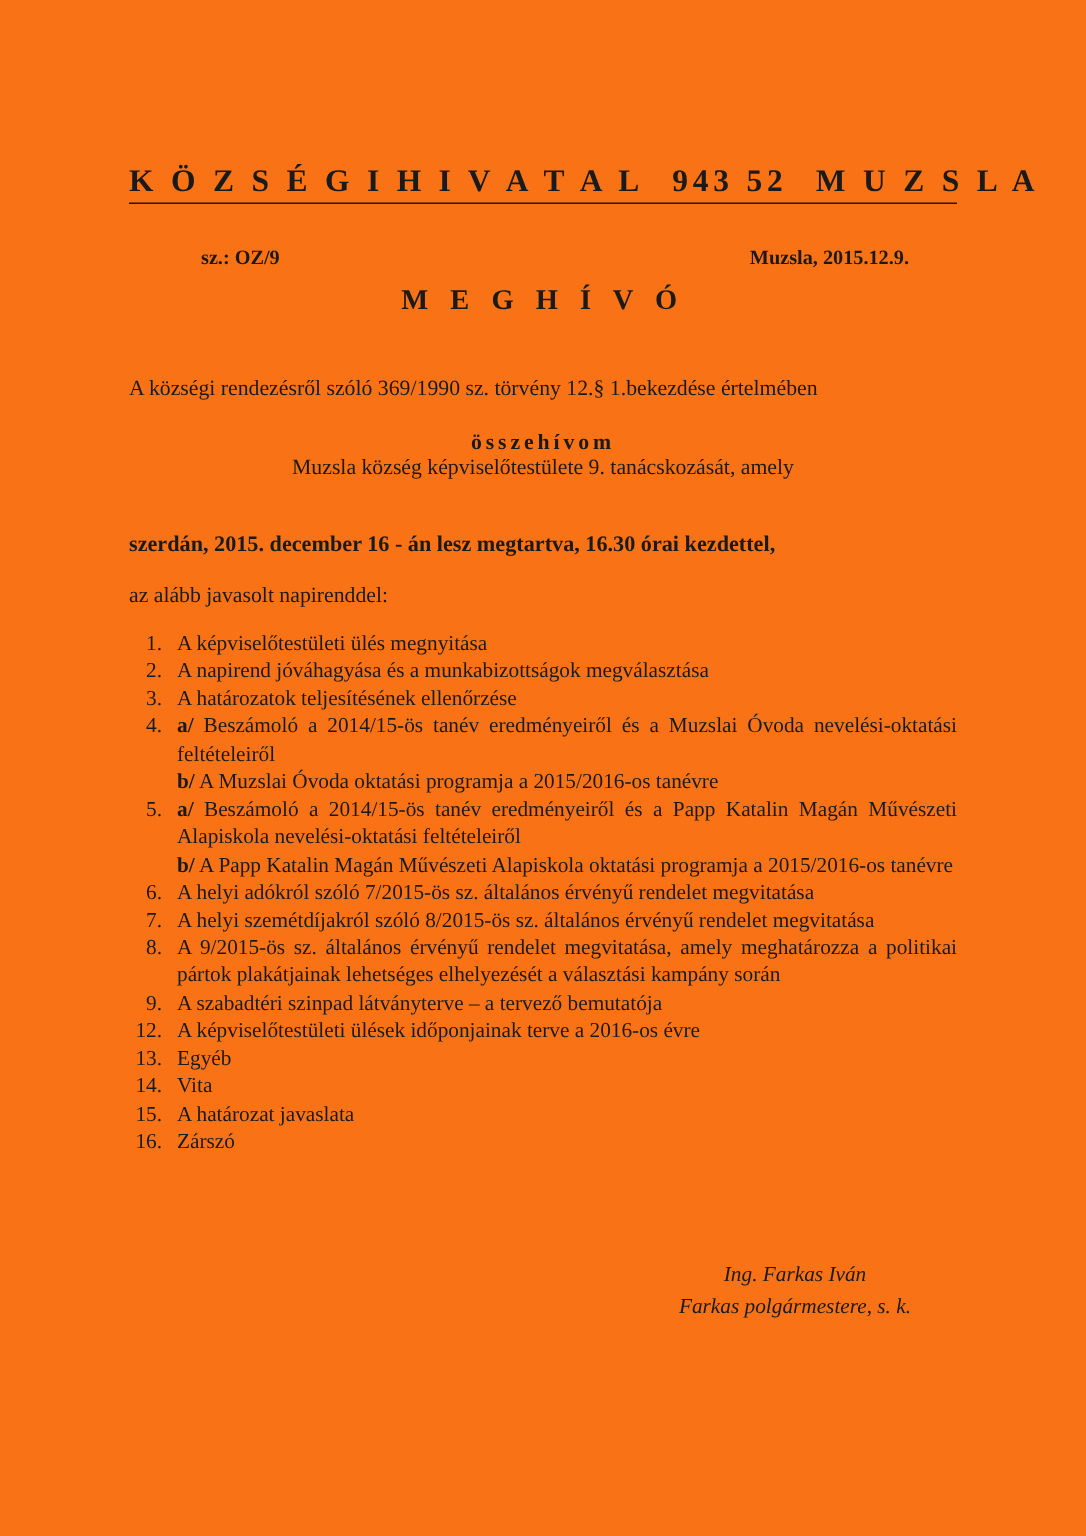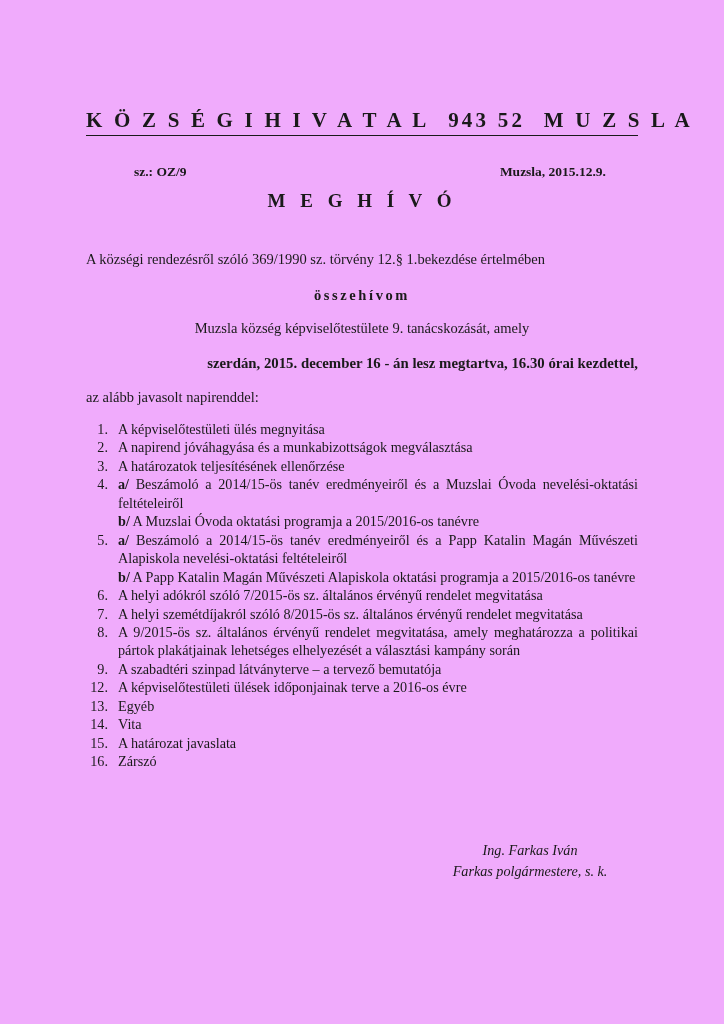--- a/index.html
+++ b/index.html
@@ -13,21 +13,21 @@
     font-family: "Liberation Serif", "DejaVu Serif", serif;
     color: #1a1a1a;
     position: relative;
     overflow: hidden;
   }
   .page {
     position: absolute;
     top: 0; left: 0;
     width: 724px;
     height: 1024px;
-    background: #f0abfc;
+    background: #f97316;
   }
 
   
   .letterhead {
     position: absolute;
     top: 108px;
     left: 86px;
     width: 552px;
   }
   .letterhead-title {
@@ -76,32 +76,32 @@
     top: 287px;
     left: 86px;
     width: 552px;
     text-align: center;
     font-weight: bold;
     font-size: 14.5px;
     letter-spacing: 2.6px;
   }
   .session-line {
     position: absolute;
-    top: 320px;
+    top: 304px;
     left: 86px;
     width: 552px;
     text-align: center;
     font-size: 14.5px;
   }
   .date-line {
     position: absolute;
     top: 355px;
     left: 86px;
     width: 552px;
-    text-align: right;
+    text-align: left;
     font-weight: bold;
     font-size: 14.8px;
   }
   .agenda-lead {
     position: absolute;
     top: 389px;
     left: 86px;
     width: 552px;
     font-size: 14.5px;
   }

